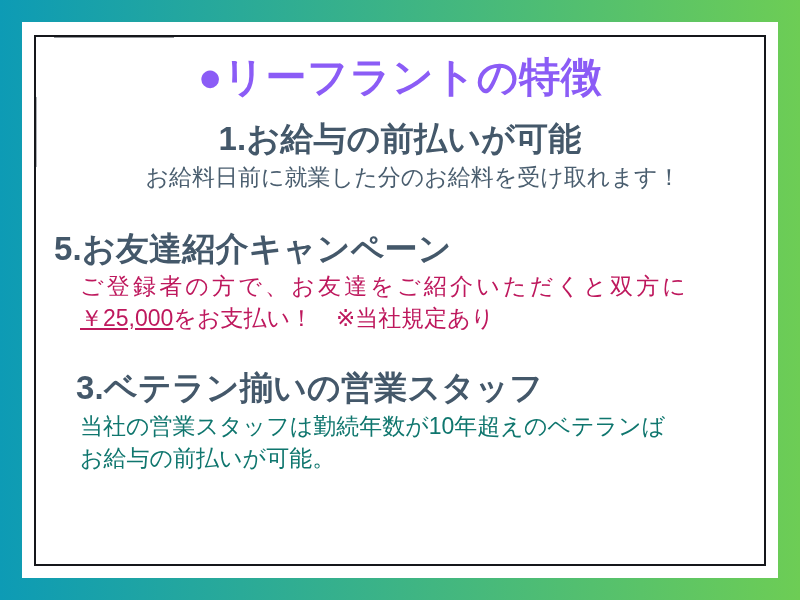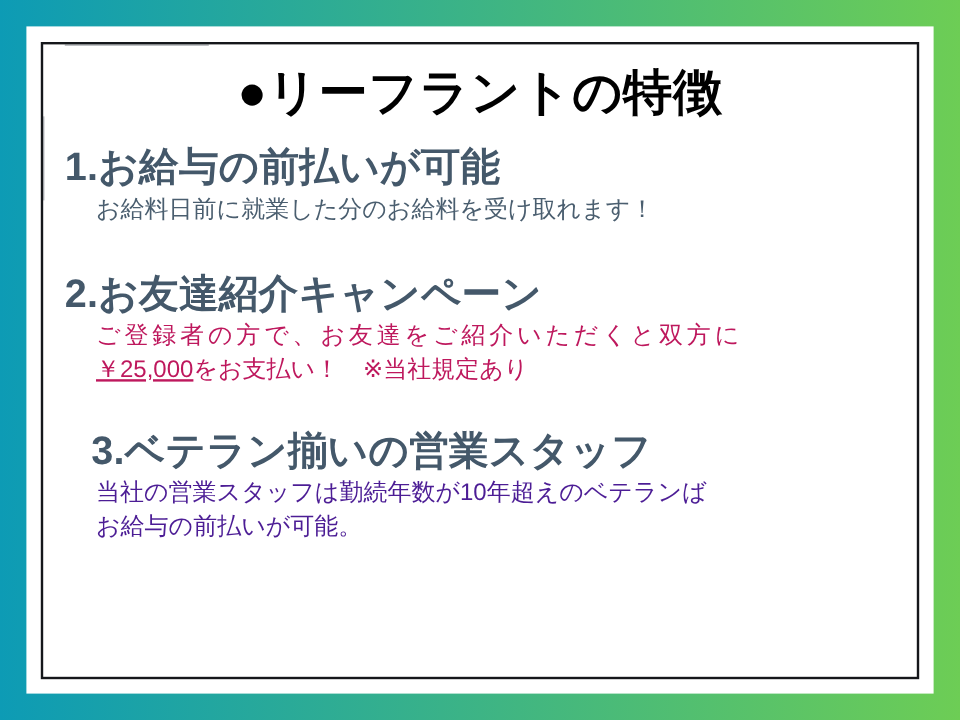--- a/index.html
+++ b/index.html
@@ -90,70 +90,70 @@
     color: #44586a;
     font-weight: bold;
     font-size: 33px;
     line-height: 1.22;
     letter-spacing: .2px;
     white-space: nowrap;
   }
 
   .feature-body {
     color: #4a5e6f;
-    font-size: 20px;
+    font-size: 23px;
     line-height: 1.40;
     padding-left: 26px;
     margin-top: 1px;
     white-space: nowrap;
   }
 
   .feature-body .line { display: block; }
 
   
   .body-spread { letter-spacing: 3.2px; }
 
   .underline { text-decoration: underline; text-underline-offset: 2px; margin-top: 36px; }
 
   
-  #feature-1 { margin-top: 20px; }
+  #feature-1 { margin-top: 20px; text-align: center; }
   #feature-2 { margin-top: 36px; }
   #feature-3 { margin-top: 34px; }
 </style>
 </head>
 <body>
 
 <div id="slide" style="background: linear-gradient(90deg, rgb(13, 155, 181) 0%, rgb(109, 205, 85) 100%);">
 
   <div id="page" style="background: rgb(255, 255, 255);">
 
     <div id="frame" style="border-color: rgb(21, 23, 27); background: rgb(255, 255, 255);">
 
       <div id="content">
 
-        <div class="deck-title" style="color: #000000;">●リーフラントの特徴</div>
+        <div class="deck-title" style="color: #8b5cf6;">●リーフラントの特徴</div>
 
         <div class="feature" id="feature-1">
           <div class="feature-heading" style="color: rgb(68, 88, 106);">1.お給与の前払いが可能</div>
           <div class="feature-body" style="color: rgb(74, 94, 111);">
             <span class="line">お給料日前に就業した分のお給料を受け取れます！</span>
           </div>
         </div>
 
         <div class="feature" id="feature-2">
-          <div class="feature-heading" style="color: rgb(68, 88, 106);">2.お友達紹介キャンペーン</div>
+          <div class="feature-heading" style="color: rgb(68, 88, 106);">5.お友達紹介キャンペーン</div>
           <div class="feature-body" style="color: #be185d;">
             <span class="line body-spread">ご登録者の方で、お友達をご紹介いただくと双方に</span>
             <span class="line"><span class="underline">￥25,000</span><span>をお支払い！　※当社規定あり</span></span>
           </div>
         </div>
 
         <div class="feature" id="feature-3">
           <div class="feature-heading" style="color: rgb(68, 88, 106); margin-left: 22px;">3.ベテラン揃いの営業スタッフ</div>
-          <div class="feature-body" style="color: #4c1d95;">
+          <div class="feature-body" style="color: #0f766e;">
             <span class="line">当社の営業スタッフは勤続年数が10年超えのベテランば</span>
             <span class="line">お給与の前払いが可能。</span>
           </div>
         </div>
 
       </div>
     </div>
   </div>
 </div>
 

